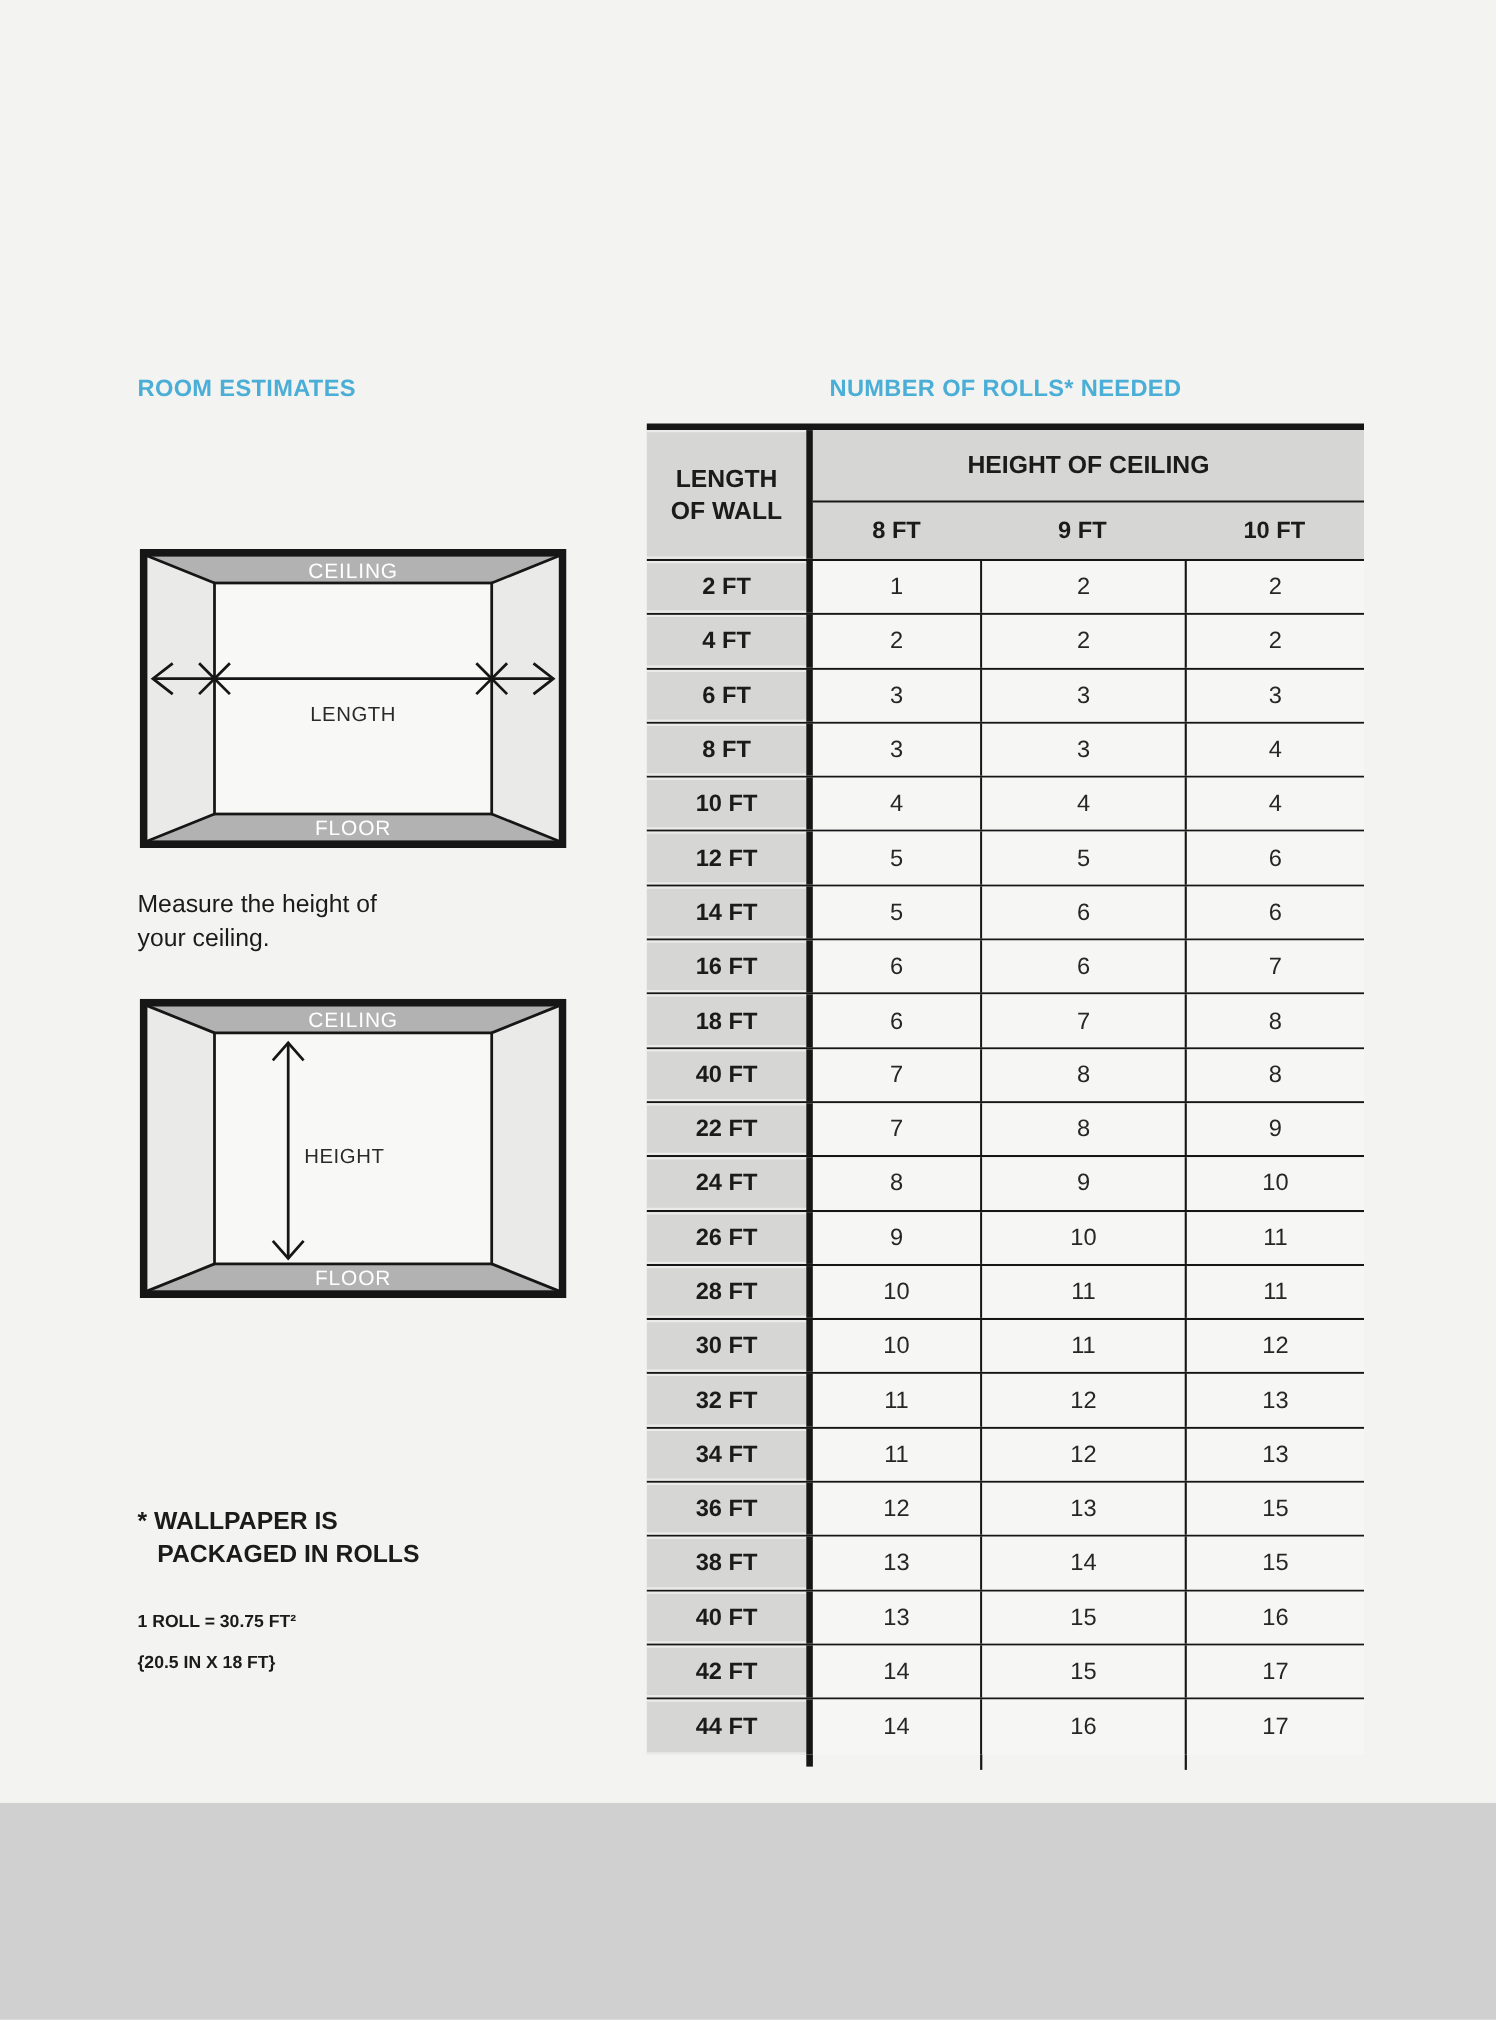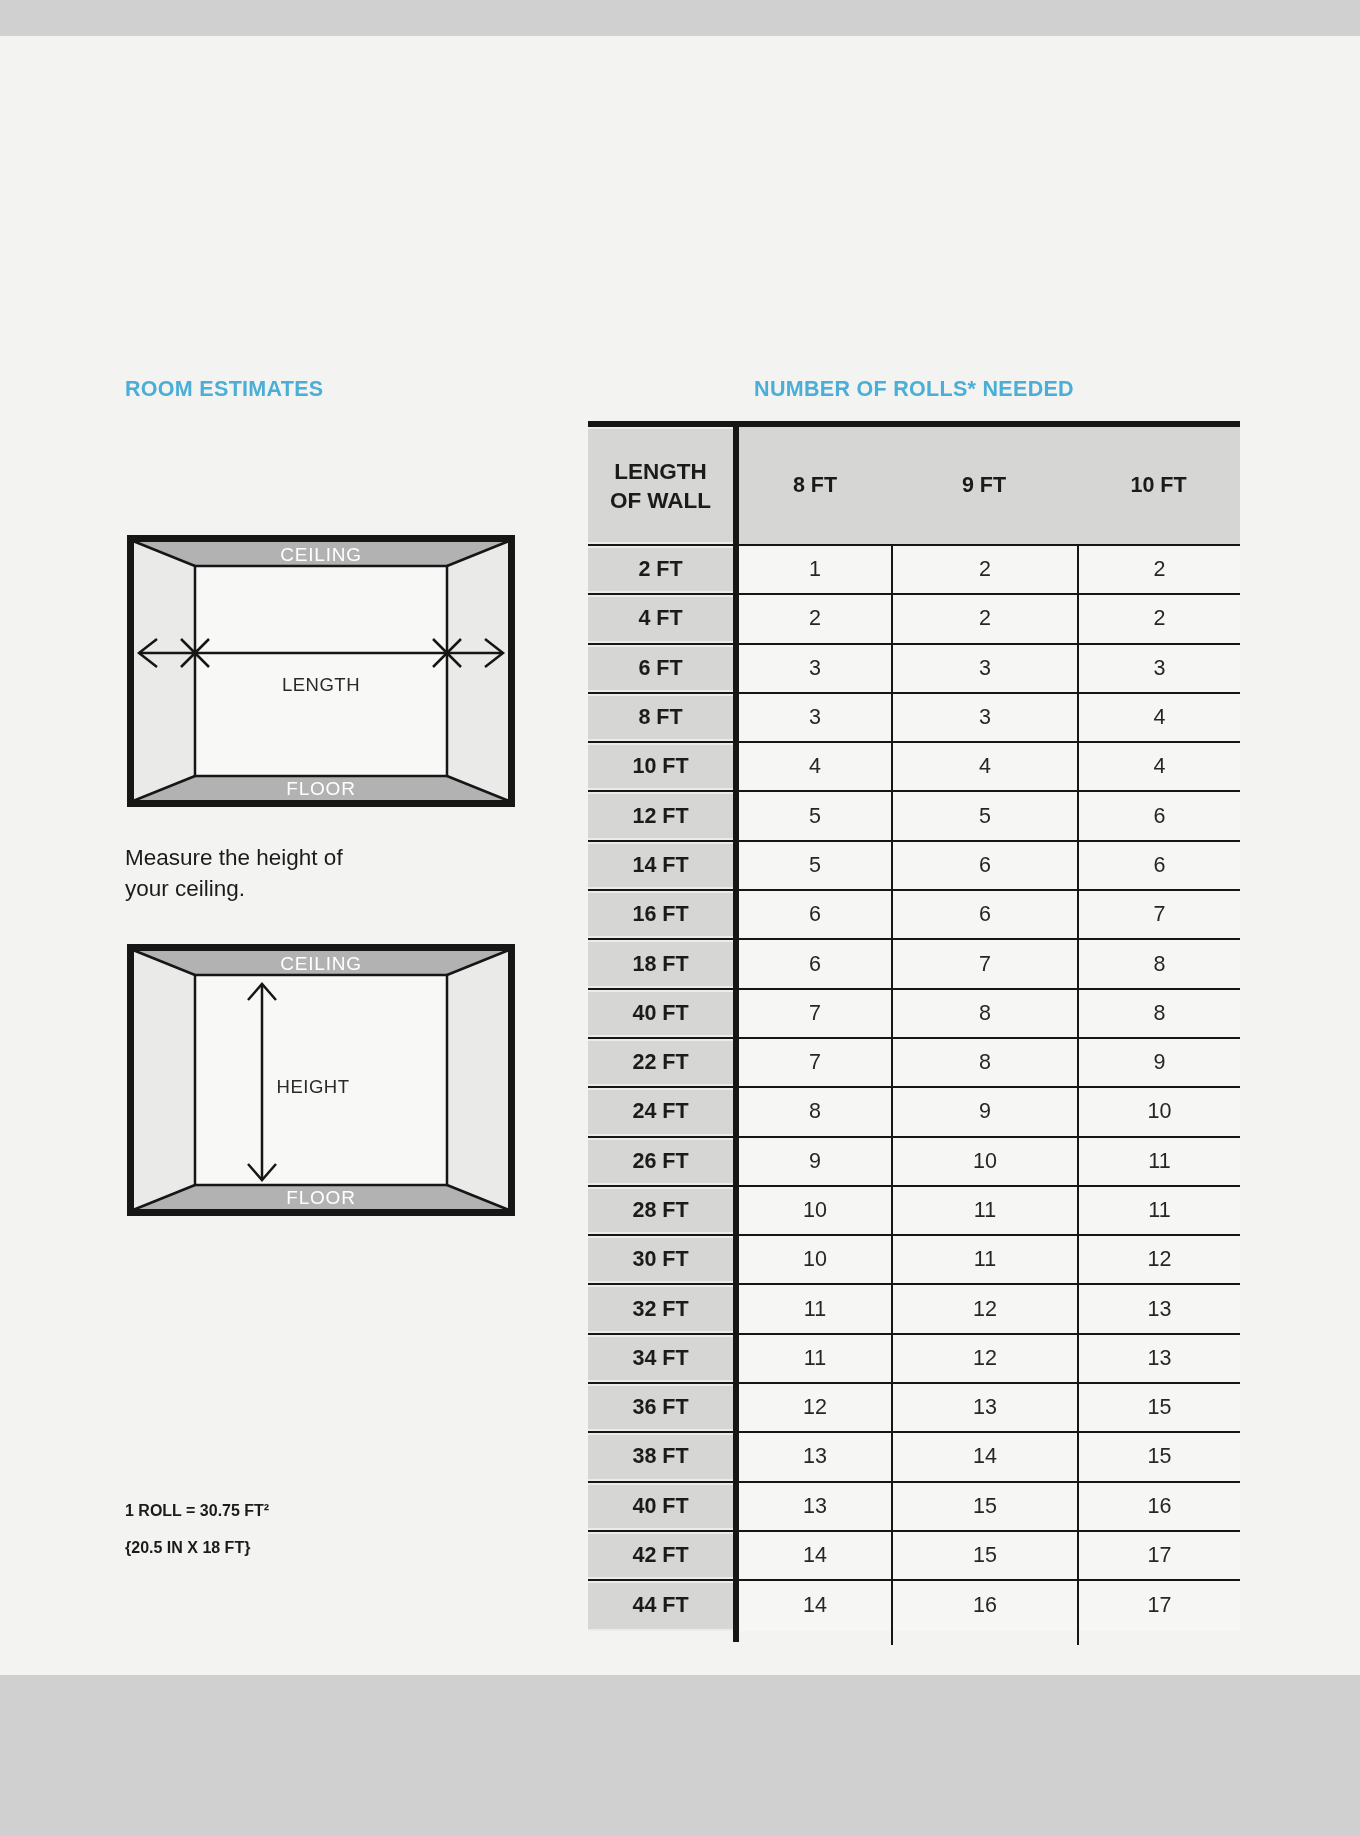--- a/index.html
+++ b/index.html
@@ -1,17 +1,17 @@
 <!DOCTYPE html>
 <html style="--page-bg: #f3f3f1; --accent: #4aaed6; --ink: #1b1b1b; --line: #161616; --header-gray: #d6d6d5; --cell-bg: #f6f6f4; --band-gray: #b2b2b2; --wall-gray: #eaeae8; --back-wall: #f8f8f6;"><head>
 <meta charset="utf-8">
 <style>
   html,body{margin:0;padding:0;}
   body{background:#d0d0d0;font-family:"Liberation Sans","DejaVu Sans",sans-serif;}
-  .page{position:relative;width:1360px;height:1639px;background:var(--page-bg,#f3f3f1);overflow:hidden;margin-top:36px;}
+  .page{position:relative;width:1360px;height:1639px;background:var(--page-bg,#f3f3f1);overflow:hidden;}
   .abs{position:absolute;}
 
   
   .sec-title{font-size:21.5px;font-weight:bold;color:var(--accent,#4aaed6);letter-spacing:.3px;}
   .para{font-size:22.5px;line-height:31px;color:var(--ink,#1b1b1b);white-space:pre-line;}
   .bold-note{font-size:22.5px;line-height:30px;font-weight:bold;color:var(--ink,#1b1b1b);}
   .bold-note .indent{padding-left:18px;}
   .roll-spec{font-size:16px;line-height:37px;font-weight:bold;color:var(--ink,#1b1b1b);}
 
   
@@ -97,35 +97,40 @@
     <path class="ln" d="M135,40 L135,236"></path>
     <path class="ln" d="M121,56 L135,40 L149,56"></path>
     <path class="ln" d="M121,220 L135,236 L149,220"></path>
     <text class="bandlabel" x="194" y="26" text-anchor="middle">CEILING</text>
     <text class="bandlabel" x="194" y="260" text-anchor="middle">FLOOR</text>
     <text class="measure" x="186" y="149" text-anchor="middle">HEIGHT</text>
     <rect class="outer" x="3.5" y="3.5" width="381" height="265"></rect>
   </svg>
 
 
+  <div class="abs bold-note" style="left:125px;top:1368px;">
+    <div>* WALLPAPER IS</div>
+    <div class="indent">PACKAGED IN ROLLS</div>
+  </div>
 
   <div class="abs roll-spec" style="left:125px;top:1456px;">
     <div>1 ROLL = 30.75 FT²</div>
     <div>{20.5 IN X 18 FT}</div>
   </div>
 
   <div class="abs sec-title rolls-title" style="left:588px;top:341px;">NUMBER OF ROLLS* NEEDED</div>
 
   <div class="abs rtable" style="left:588px;top:385px;">
     <div class="t-topborder"></div>
     <div class="t-header">
       <div class="t-corner">LENGTH
 OF WALL</div>
       <div class="t-thick"></div>
       <div class="t-right">
+        <div class="t-group">HEIGHT OF CEILING</div>
         <div class="t-cols">
           <div class="t-colh w1">8 FT</div>
           <div class="t-colh w2">9 FT</div>
           <div class="t-colh w3">10 FT</div>
         </div>
       </div>
     </div>
     <div class="t-body">
   <div class="trow">
     <div class="cell-label">2 FT</div>

